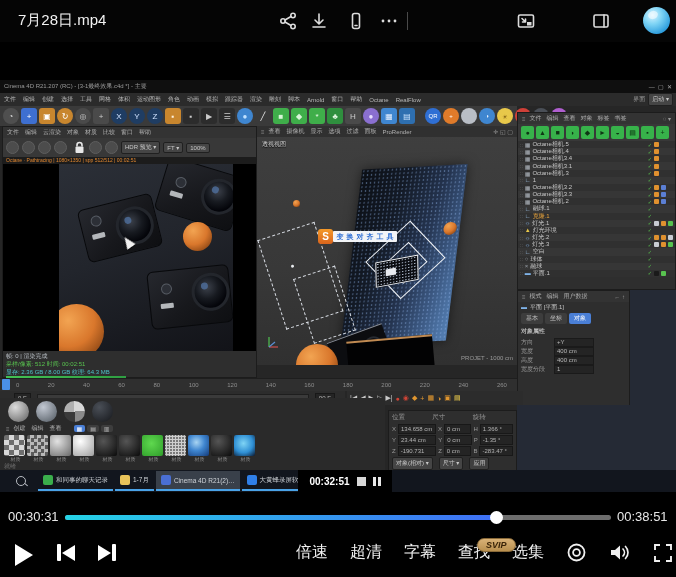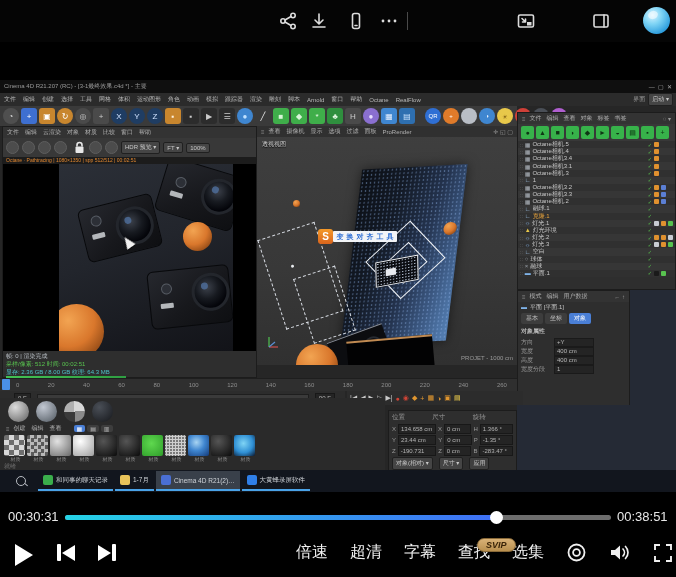--- a/index.html
+++ b/index.html
@@ -135,20 +135,21 @@
   .recstop{width:9px;height:9px;background:#d8d8d8;}
 
   .cursor-arrow{position:absolute;width:0;height:0;border-left:5px solid transparent;
     border-right:5px solid transparent;border-bottom:12px solid #f2f2f2;
     transform:rotate(-35deg);filter:drop-shadow(0 0 1px #000);}
 </style>
 </head>
 <body>
 
 <div class="abs topbar">
+  <div class="abs vtitle">7月28日.mp4</div>
   <div class="abs hicon" style="left:277px">
     <svg width="20" height="20" viewBox="0 0 20 20">
         <circle cx="5" cy="10" r="2.2"></circle>
         <circle cx="15" cy="4.5" r="2.2"></circle>
         <circle cx="15" cy="15.5" r="2.2"></circle>
         <path d="M7 9l6-3.5M7 11l6 3.5"></path>
       </svg>
   </div>
   <div class="abs hicon" style="left:308px">
     <svg width="20" height="20" viewBox="0 0 20 20">
@@ -802,20 +803,28 @@
           <div class="tb-app active">
         <span class="tb-ic" style="background: rgb(74, 111, 212);"></span>
         <span>Cinema 4D R21(2)…</span>
       </div>
           <div class="tb-app">
         <span class="tb-ic" style="background: rgb(47, 127, 232);"></span>
         <span>大黄蜂录屏软件</span>
       </div>
         </div>
   </div>
+  <div class="abs recorder">
+    <span class="f10" style="font-weight:bold">00:32:51</span>
+    <span class="recstop"></span>
+    <span class="flex" style="gap:2px">
+      <span class="recbar"></span>
+          <span class="recbar"></span>
+    </span>
+  </div>
 
 </div>
 </div>
 
 <div class="abs progressrow">
   <span class="abs ptime" style="left:8px">00:30:31</span>
   <div class="abs pbar">
     <div class="pfill" style="width: 79%;"></div>
     <div class="pthumb" style="left: calc(79% - 6px);"></div>
   </div>

